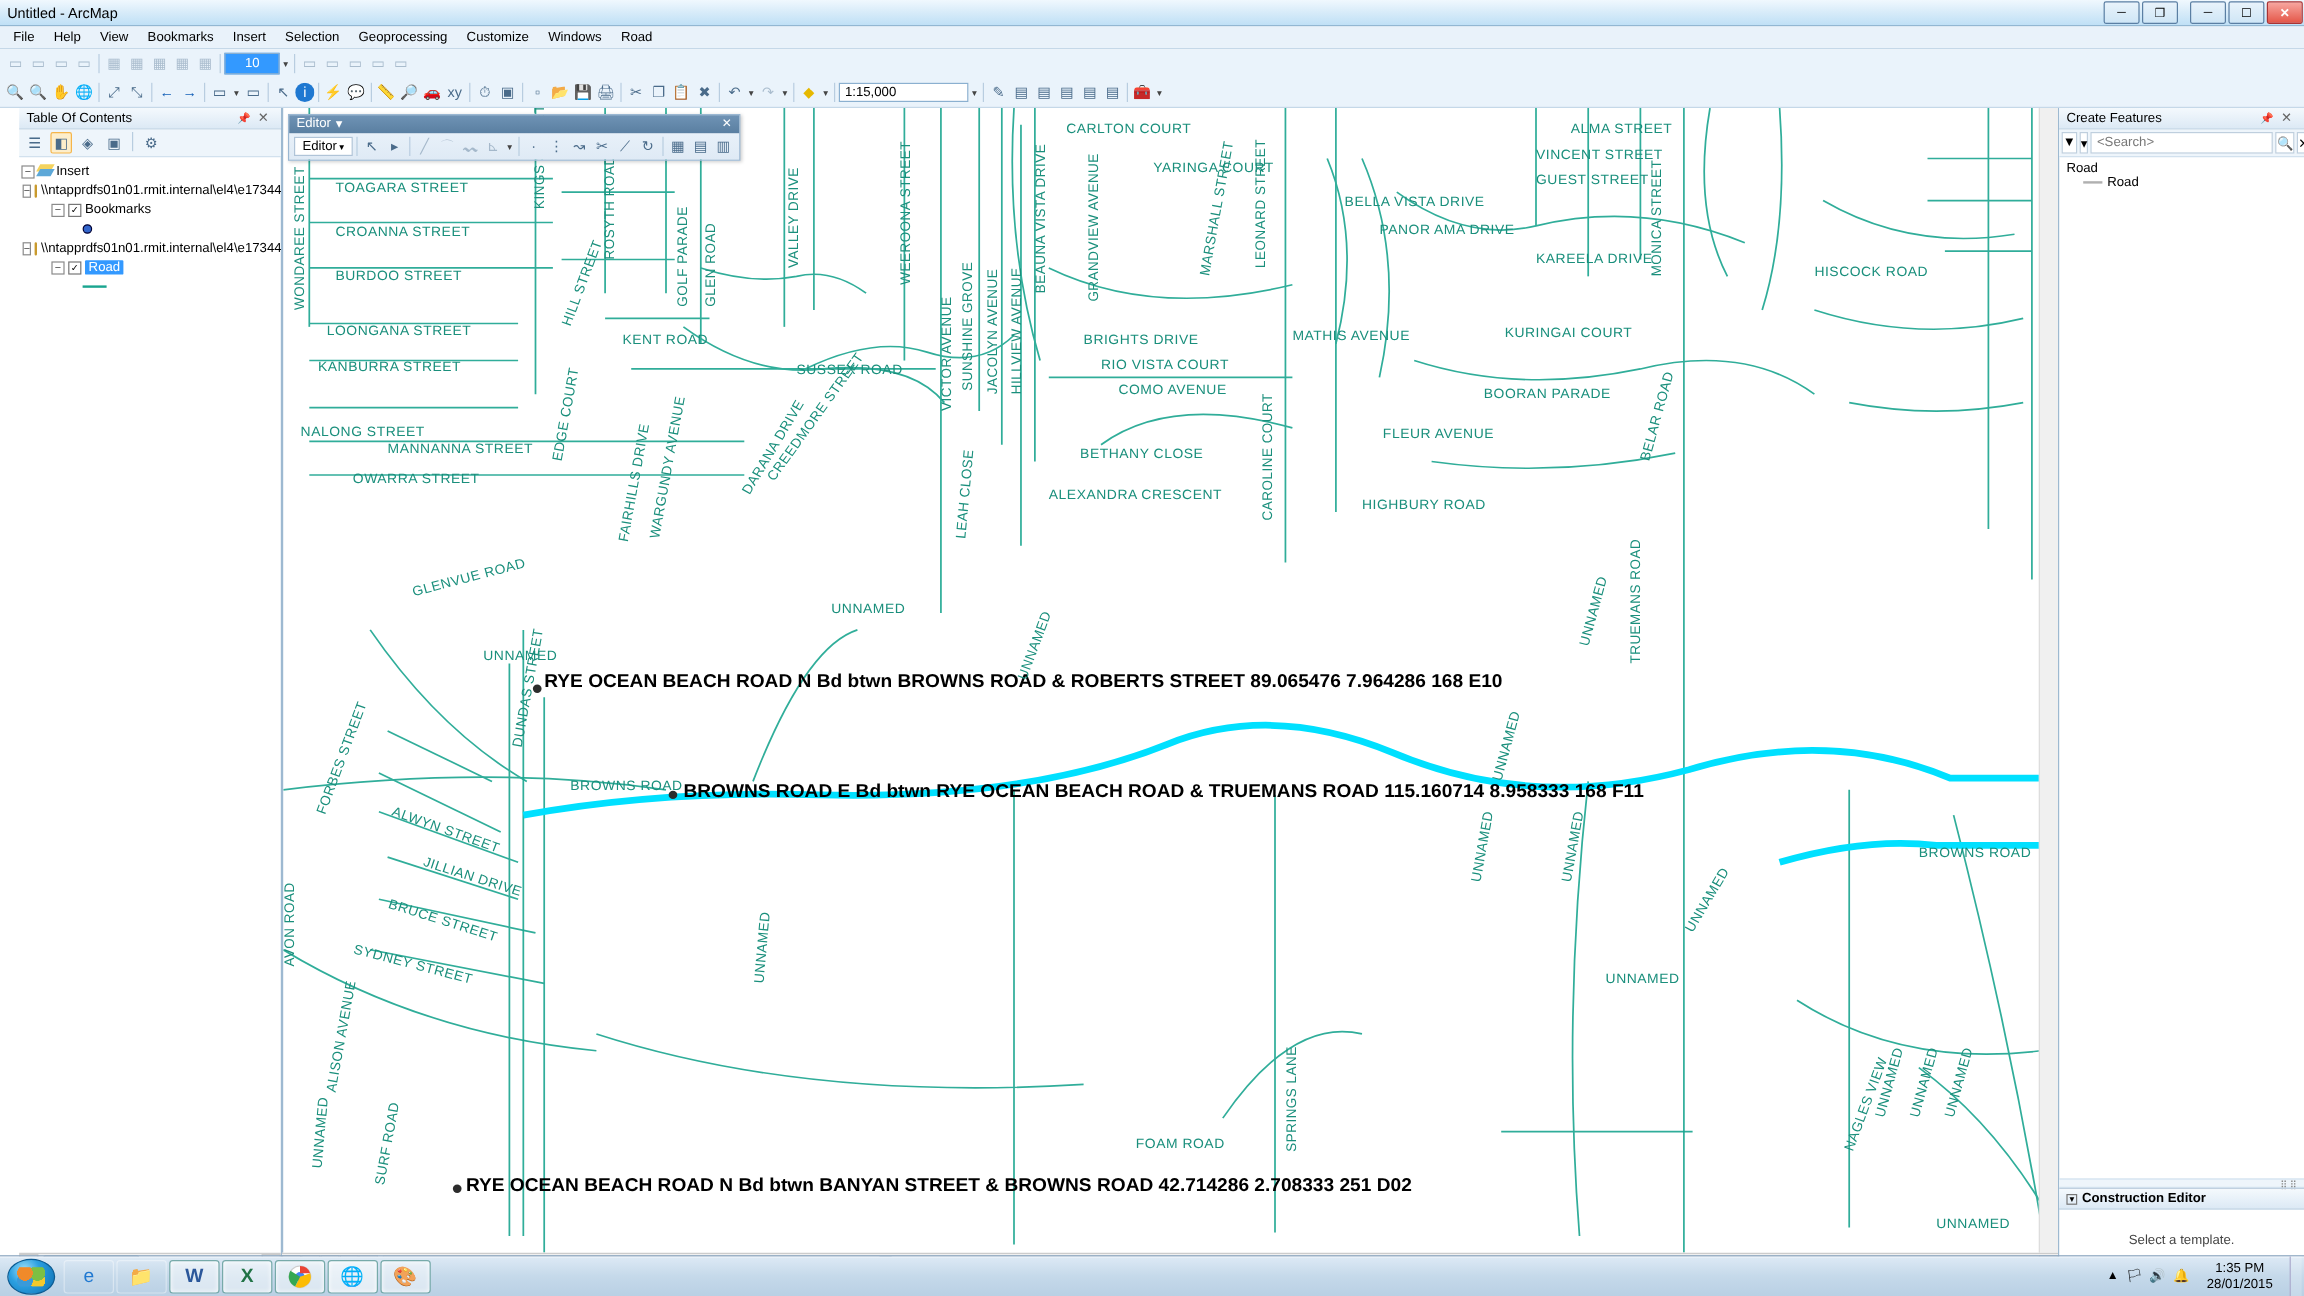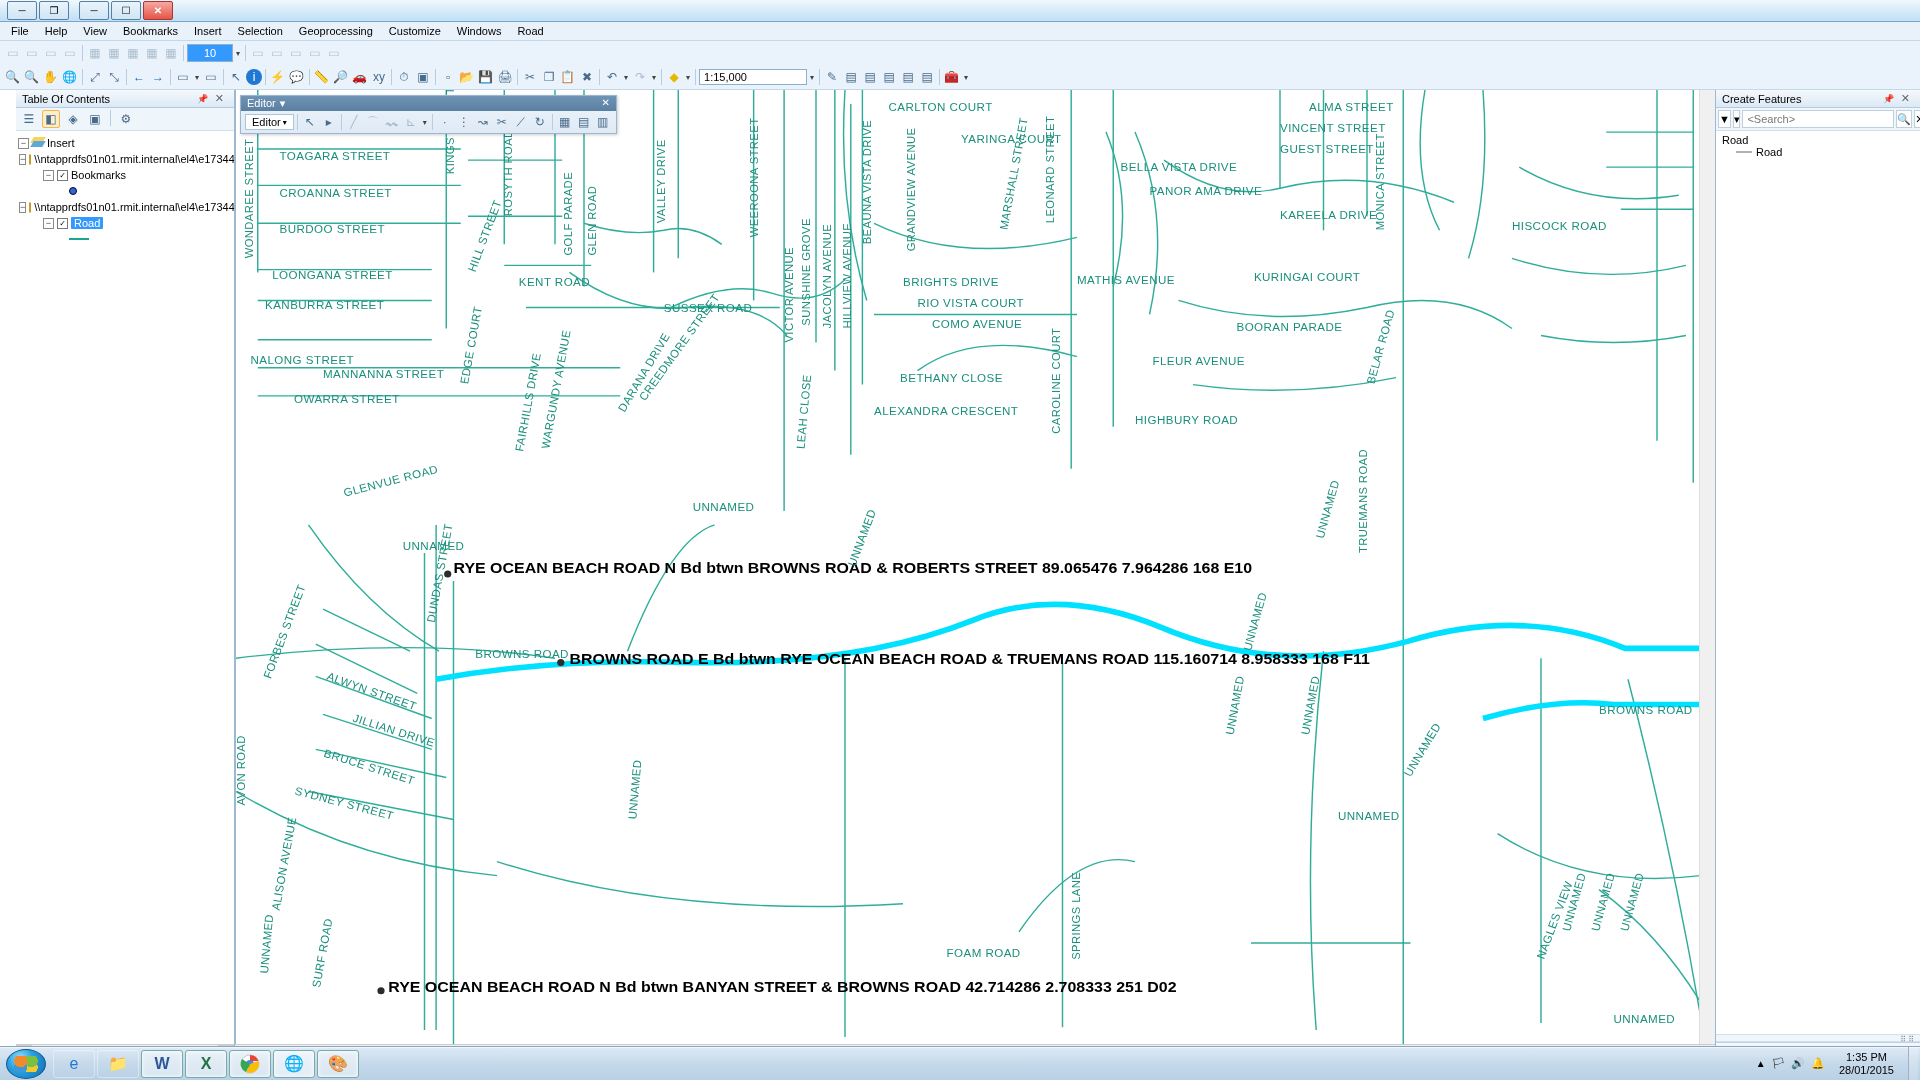--- a/index.html
+++ b/index.html
@@ -99,20 +99,21 @@
   .road { stroke:#1aa58f; stroke-width:1; fill:none; opacity:0.9;}
   .road-hl { stroke:#00e0ff; stroke-width:4; fill:none; }
   .road-label { font-size:8px; fill:#1a8f7c; font-family: Arial; letter-spacing:0.3px;}
   .big-label { font-size:11px; fill:#000; font-weight:bold; font-family: Arial;}
   .pt { fill:#2c2c2c; }
 </style>
 </head>
 <body>
 
 <div class="titlebar">
+  <span class="title">Untitled - ArcMap</span>
   <div class="win-btns">
     <div class="win-btn">─</div>
     <div class="win-btn">❐</div>
     <div class="win-btn gap"></div>
     <div class="win-btn">─</div>
     <div class="win-btn">☐</div>
     <div class="win-btn close">✕</div>
   </div>
 </div>
 
@@ -539,20 +540,21 @@
           <span>Road</span>
         </div>
       </div>
     </div>
     <div class="grip">⣿⣿</div>
     <div class="construction">
       <div class="panel-header" style="border-top:none;">
         <span style="width:9px;height:9px;border:1px solid #777;display:inline-flex;align-items:center;justify-content:center;font-size:8px;margin-right:4px;">▾</span>
         <b>Construction Editor</b>
       </div>
+      <div class="body">Select a template.</div>
     </div>
   </div>
 </div>
 
 <div class="statusbar">
   <span>Number of features selected: 15</span>
   <span class="right">312808.702  5747852.915 Meters</span>
 </div>
 
 <div class="taskbar">

